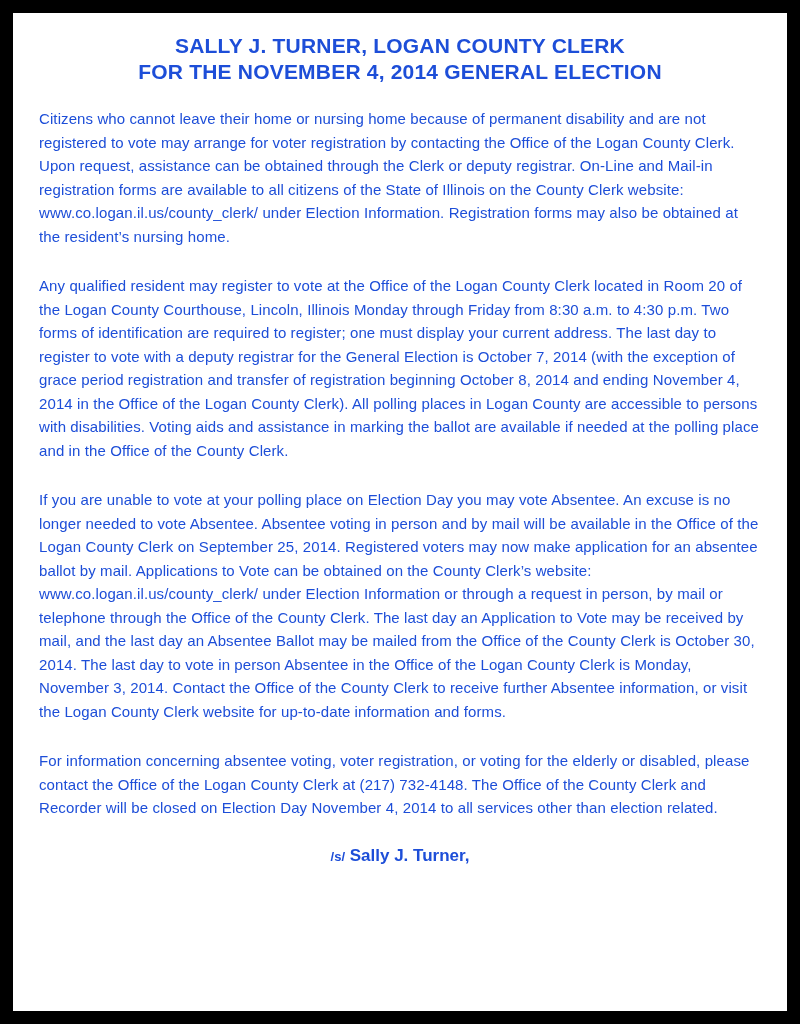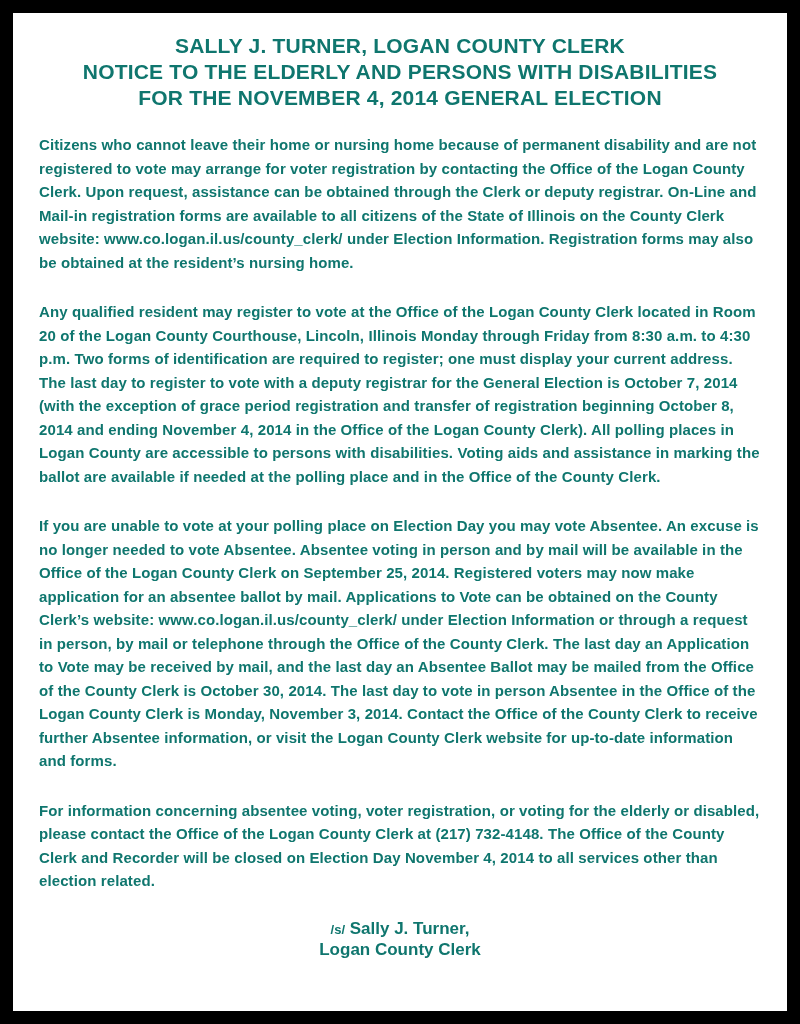--- a/index.html
+++ b/index.html
@@ -17,33 +17,33 @@
     background: #000000;
     box-sizing: border-box;
     padding: 13px;
   }
   .page {
     width: 100%;
     height: 100%;
     background: #ffffff;
     box-sizing: border-box;
     padding: 18px 26px 16px 26px;
-    color: #0f766e;
+    color: #1d4ed8;
     overflow: hidden;
   }
   .title-block {
     text-align: center;
     font-weight: bold;
     font-size: 21px;
     line-height: 26px;
     margin: 2px 0 22px 0;
     letter-spacing: 0.2px;
   }
   .body-paragraph {
-    font-weight: bold;
+    font-weight: normal;
     font-size: 15px;
     line-height: 23.5px;
     text-align: left;
     margin: 0 0 26px 0;
     letter-spacing: 0.1px;
   }
   .signature-block {
     text-align: center;
     font-weight: bold;
     margin-top: 4px;
@@ -60,34 +60,32 @@
   }
 </style>
 </head>
 <body>
 
 <div class="frame">
   <div class="page">
 
     <div class="title-block">
       <div>SALLY J. TURNER, LOGAN COUNTY CLERK</div>
-      <div>NOTICE TO THE ELDERLY AND PERSONS WITH DISABILITIES</div>
       <div>FOR THE NOVEMBER 4, 2014 GENERAL ELECTION</div>
     </div>
 
     <p class="body-paragraph">Citizens who cannot leave their home or nursing home because of permanent disability and are not registered to vote may arrange for voter registration by contacting the Office of the Logan County Clerk.  Upon request, assistance can be obtained through the Clerk or deputy registrar. On-Line and Mail-in registration forms are available to all citizens of the State of Illinois on the County Clerk website: www.co.logan.il.us/county_clerk/ under Election Information. Registration forms may also be obtained at the resident’s nursing home.</p>
 
     <p class="body-paragraph">Any qualified resident may register to vote at the Office of the Logan County Clerk located in Room 20 of the Logan County Courthouse, Lincoln, Illinois Monday through Friday from 8:30 a.m. to 4:30 p.m.  Two forms of identification are required to register; one must display your current address. The last day to register to vote with a deputy registrar for the General Election is October 7, 2014 (with the exception of grace period registration and transfer of registration beginning October 8, 2014 and ending November 4, 2014 in the Office of the Logan County Clerk). All polling places in Logan County are accessible to persons with disabilities. Voting aids and assistance in marking the ballot are available if needed at the polling place and in the Office of the County Clerk.</p>
 
     <p class="body-paragraph">If you are unable to vote at your polling place on Election Day you may vote Absentee.  An excuse is no longer needed to vote Absentee.  Absentee voting in person and by mail will be available in the Office of the Logan County Clerk on September 25, 2014.  Registered voters may now make application for an absentee ballot by mail.  Applications to Vote can be obtained on the County Clerk’s website: www.co.logan.il.us/county_clerk/ under Election Information or through a request in person, by mail or telephone through the Office of the County Clerk.  The last day an Application to Vote may be received by mail, and the last day an Absentee Ballot may be mailed from the Office of the County Clerk is October 30, 2014. The last day to vote in person Absentee in the Office of the Logan County Clerk is Monday, November 3, 2014.  Contact the Office of the County Clerk to receive further Absentee information, or visit the Logan County Clerk website for up-to-date information and forms.</p>
 
     <p class="body-paragraph">For information concerning absentee voting, voter registration, or voting for the elderly or disabled, please contact the Office of the Logan County Clerk at (217) 732-4148. The Office of the County Clerk and Recorder will be closed on Election Day November 4, 2014 to all services other than election related.</p>
 
     <div class="signature-block">
       <div class="signature-line1">
         <span class="signature-prefix">/s/</span>
         <span>Sally J. Turner,</span>
       </div>
-      <div class="signature-line2">Logan County Clerk</div>
     </div>
 
   </div>
 </div>
 
 </body></html>

